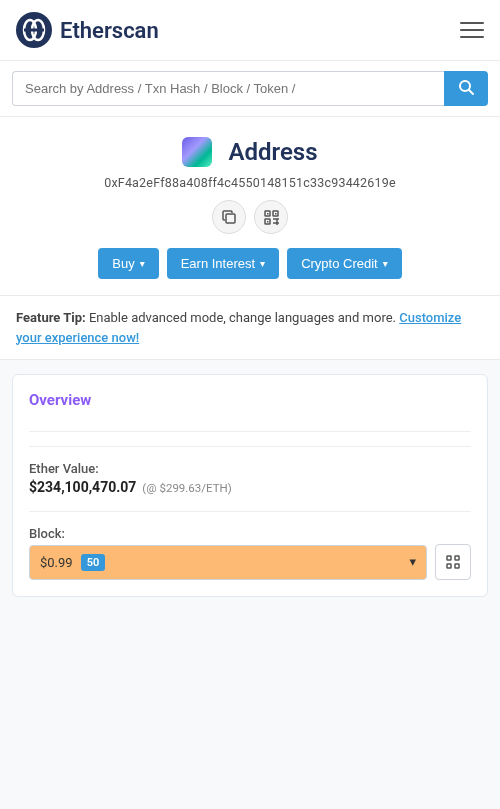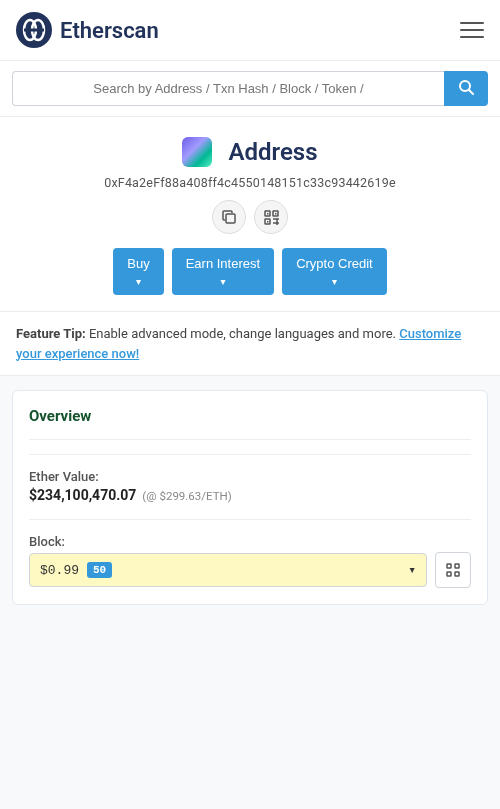--- a/index.html
+++ b/index.html
@@ -62,21 +62,20 @@
     .search-input {
       flex: 1;
       padding: 8px 12px;
       border: 1px solid #ced4da;
       border-right: none;
       border-radius: 4px 0 0 4px;
       font-size: 13px;
       outline: none;
       color: #6c757d;
       background: #fff;
-      text-align: center;
     }
     .search-btn {
       background: #3498db;
       border: none;
       padding: 8px 14px;
       border-radius: 0 4px 4px 0;
       cursor: pointer;
       color: #fff;
       font-size: 14px;
     }
@@ -145,21 +144,20 @@
       background: #3498db;
       color: #fff;
       border: none;
       border-radius: 4px;
       padding: 8px 14px;
       font-size: 13px;
       cursor: pointer;
       display: flex;
       align-items: center;
       gap: 5px;
-      flex-direction: column;
     }
     .btn-primary .caret {
       font-size: 10px;
     }
 
     
     .feature-tip {
       background: #fff;
       padding: 12px 16px;
       border-bottom: 1px solid #e9ecef;
@@ -176,23 +174,23 @@
     .overview-card {
       background: #fff;
       margin: 14px 12px;
       border: 1px solid #e2e8f0;
       border-radius: 6px;
       padding: 16px;
     }
     .overview-title {
       font-weight: 700;
       font-size: 15px;
-      color: #14532d;
+      color: #8b5cf6;
       margin-bottom: 14px;
-      padding-bottom: 14px;
+      padding-bottom: 22px;
       border-bottom: 1px solid #eee;
     }
     .overview-row {
       margin-bottom: 16px;
     }
     .overview-row:last-child {
       margin-bottom: 0;
     }
     .overview-label {
       font-size: 13px;
@@ -217,25 +215,24 @@
       display: flex;
       align-items: center;
       gap: 8px;
     }
     .token-select {
       flex: 1;
       border: 1px solid #ced4da;
       border-radius: 4px;
       padding: 8px 10px;
       font-size: 13px;
-      background: #fef9c3;
+      background: #fdba74;
       display: flex;
       justify-content: space-between;
       cursor: pointer;
-      font-family: Liberation Mono, monospace;
     }
     .token-select-left {
       display: flex;
       align-items: center;
       gap: 8px;
     }
     .token-badge {
       background: #3498db;
       color: #fff;
       font-size: 11px;

